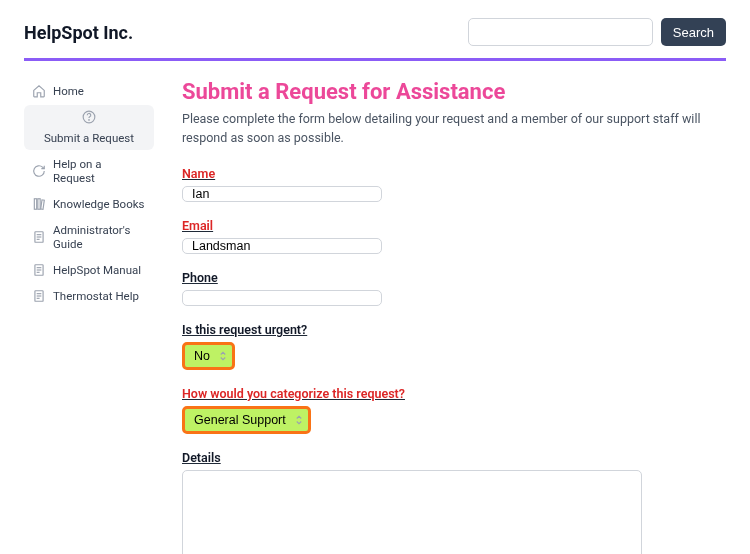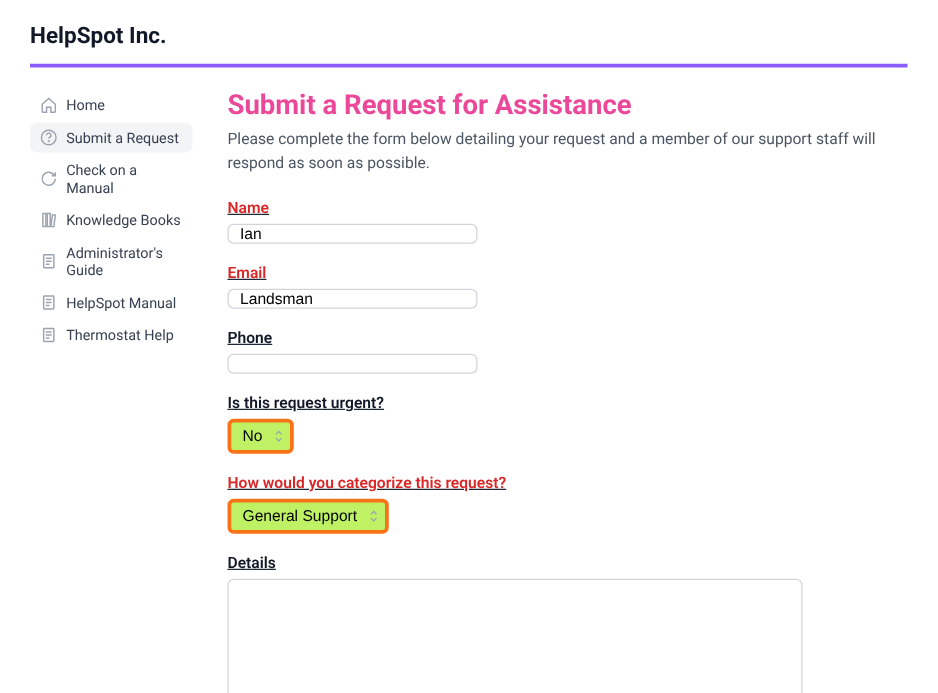--- a/index.html
+++ b/index.html
@@ -67,20 +67,21 @@
     align-items: center;
     gap: 7px;
     padding: 5px 8px;
     border-radius: 6px;
     color: #374151;
     font-size: 11.5px;
     cursor: pointer;
   }
   .side-item.active {
     background: #f3f4f6;
+    flex-direction: column;
   }
   .side-icon {
     width: 14px;
     height: 14px;
     flex-shrink: 0;
     color: #9ca3af;
   }
   .main {
     flex: 1;
     padding-bottom: 40px;
@@ -157,20 +158,24 @@
     resize: vertical;
     font-family: inherit;
   }
 </style>
 </head>
 <body>
 
 <div class="container">
   <div class="header">
     <div class="brand">HelpSpot Inc.</div>
+    <div class="search-wrap">
+      <input class="search-input" type="text" value="" style="">
+      <button class="search-btn">Search</button>
+    </div>
   </div>
 
   <div class="body">
     <nav class="sidebar">
       <div class="side-item">
         <svg class="side-icon" viewBox="0 0 24 24" fill="none" stroke="currentColor" stroke-width="2">
             <path d="M3 11l9-8 9 8v10a1 1 0 0 1-1 1h-5v-7h-6v7H4a1 1 0 0 1-1-1z"></path>
           </svg>
         <span>Home</span>
       </div>
@@ -180,21 +185,21 @@
             <path d="M9 9a3 3 0 1 1 4.2 2.7c-.8.5-1.2 1-1.2 1.8"></path>
             <circle cx="12" cy="17" r="0.5" fill="currentColor"></circle>
           </svg>
         <span>Submit a Request</span>
       </div>
       <div class="side-item">
         <svg class="side-icon" viewBox="0 0 24 24" fill="none" stroke="currentColor" stroke-width="2">
             <path d="M21 12a9 9 0 1 1-3-6.7L21 8"></path>
             <path d="M21 3v5h-5"></path>
           </svg>
-        <span>Check on a Manual</span>
+        <span>Help on a Request</span>
       </div>
       <div class="side-item">
         <svg class="side-icon" viewBox="0 0 24 24" fill="none" stroke="currentColor" stroke-width="2">
             <rect x="4" y="3" width="4" height="18"></rect>
             <rect x="10" y="3" width="4" height="18"></rect>
             <rect x="16" y="5" width="4" height="16" transform="rotate(8 18 13)"></rect>
           </svg>
         <span>Knowledge Books</span>
       </div>
       <div class="side-item">

